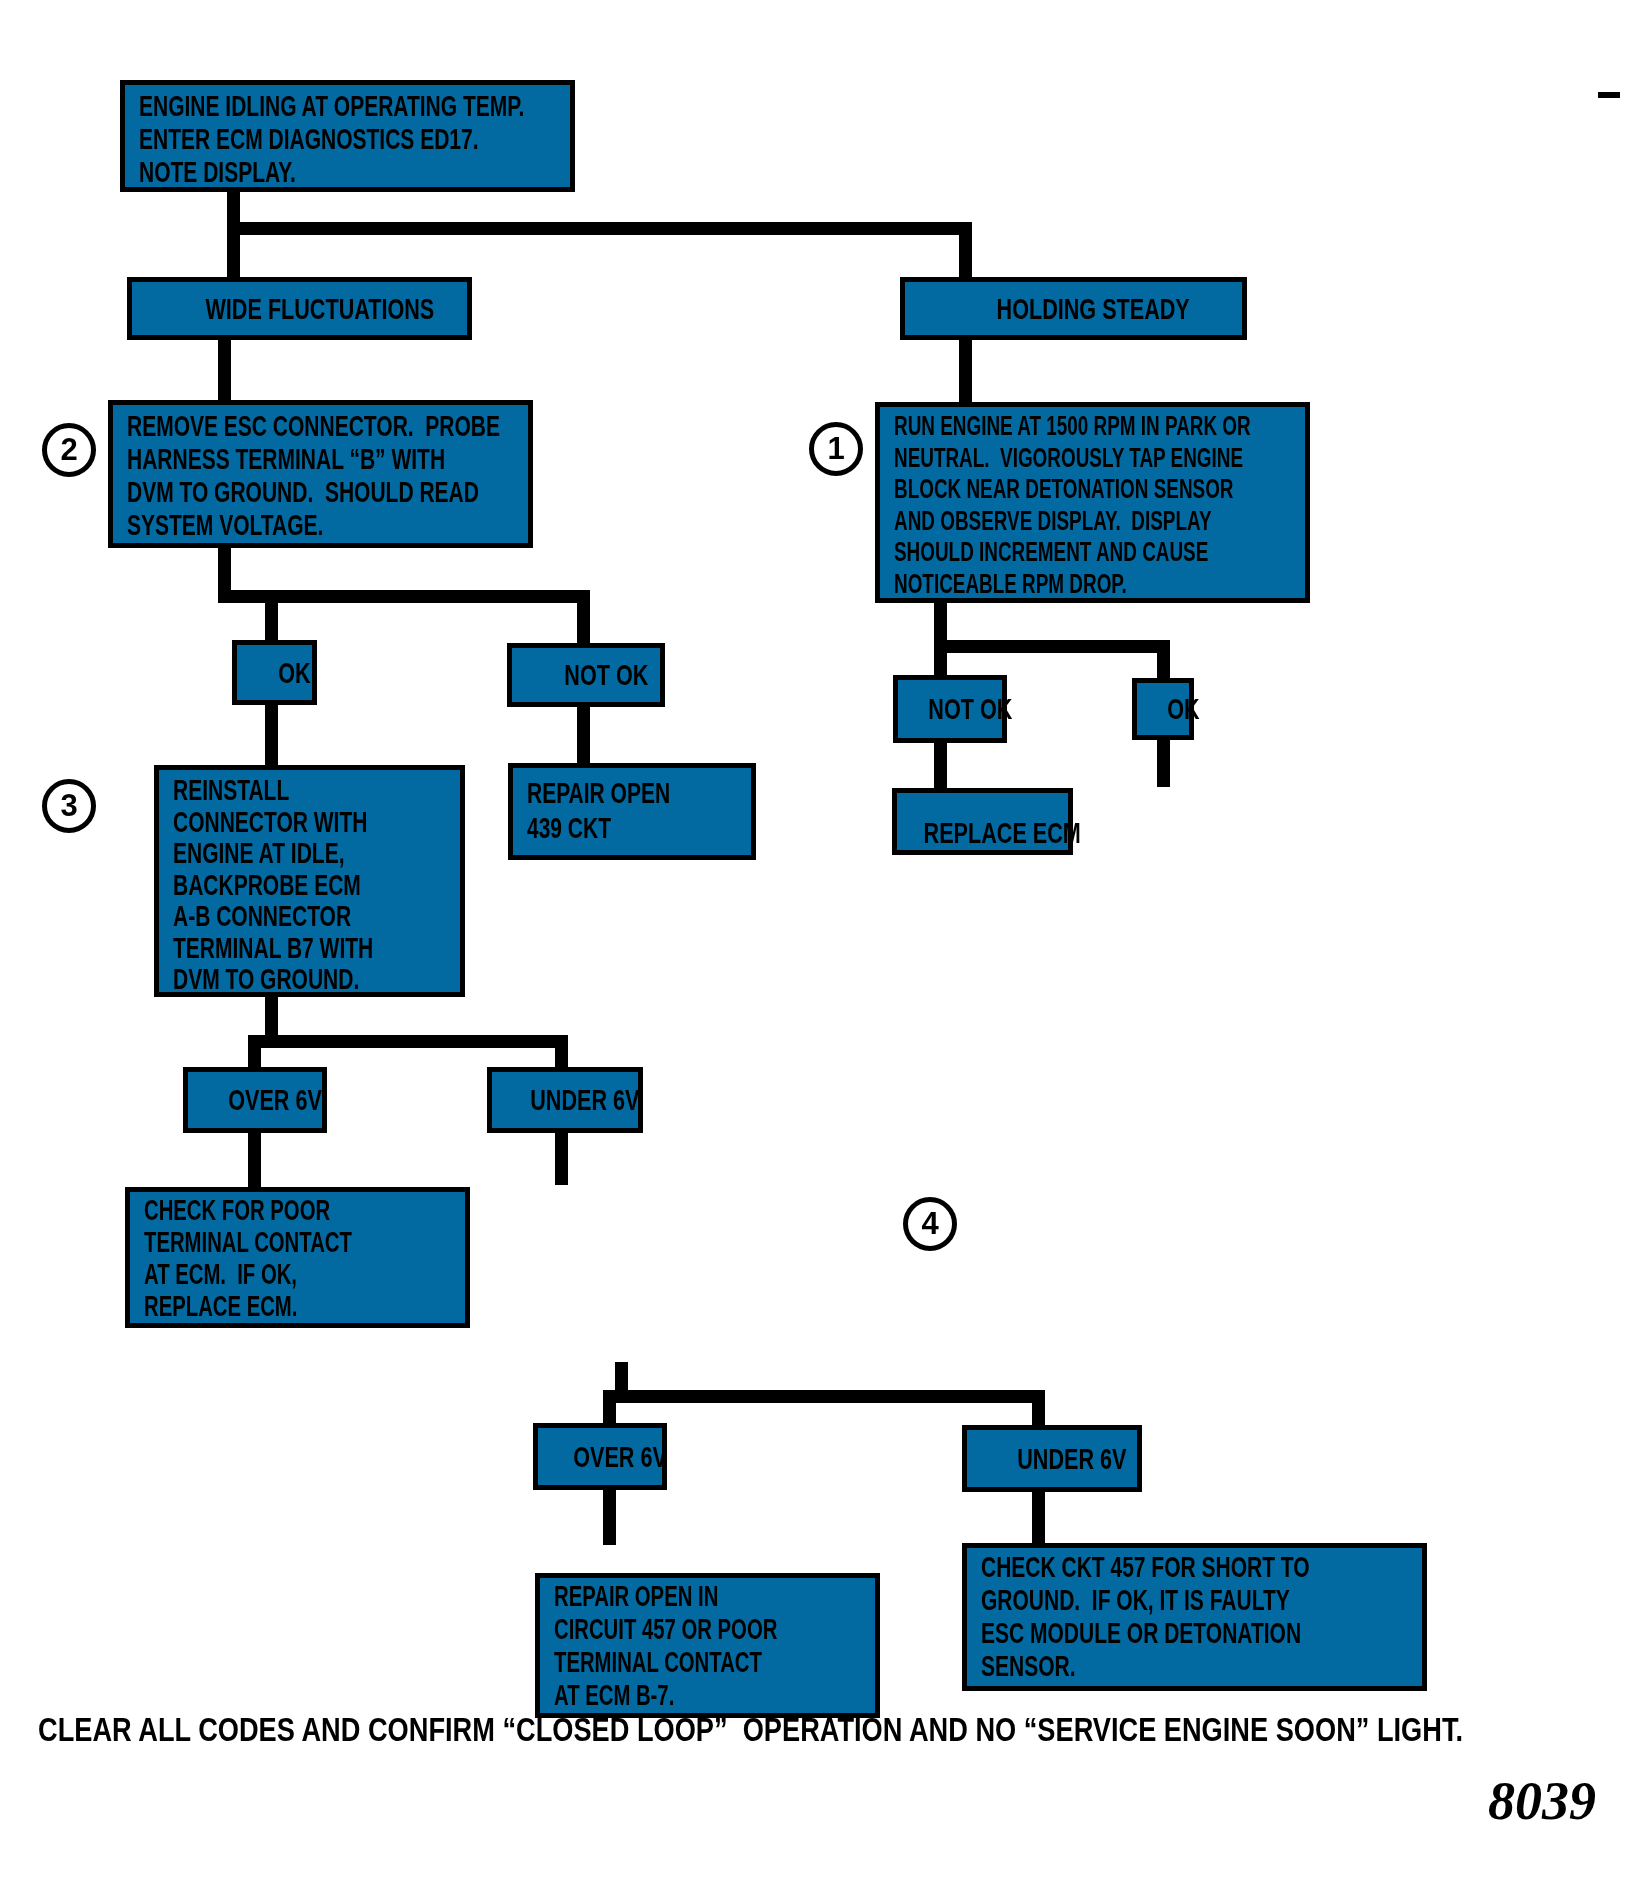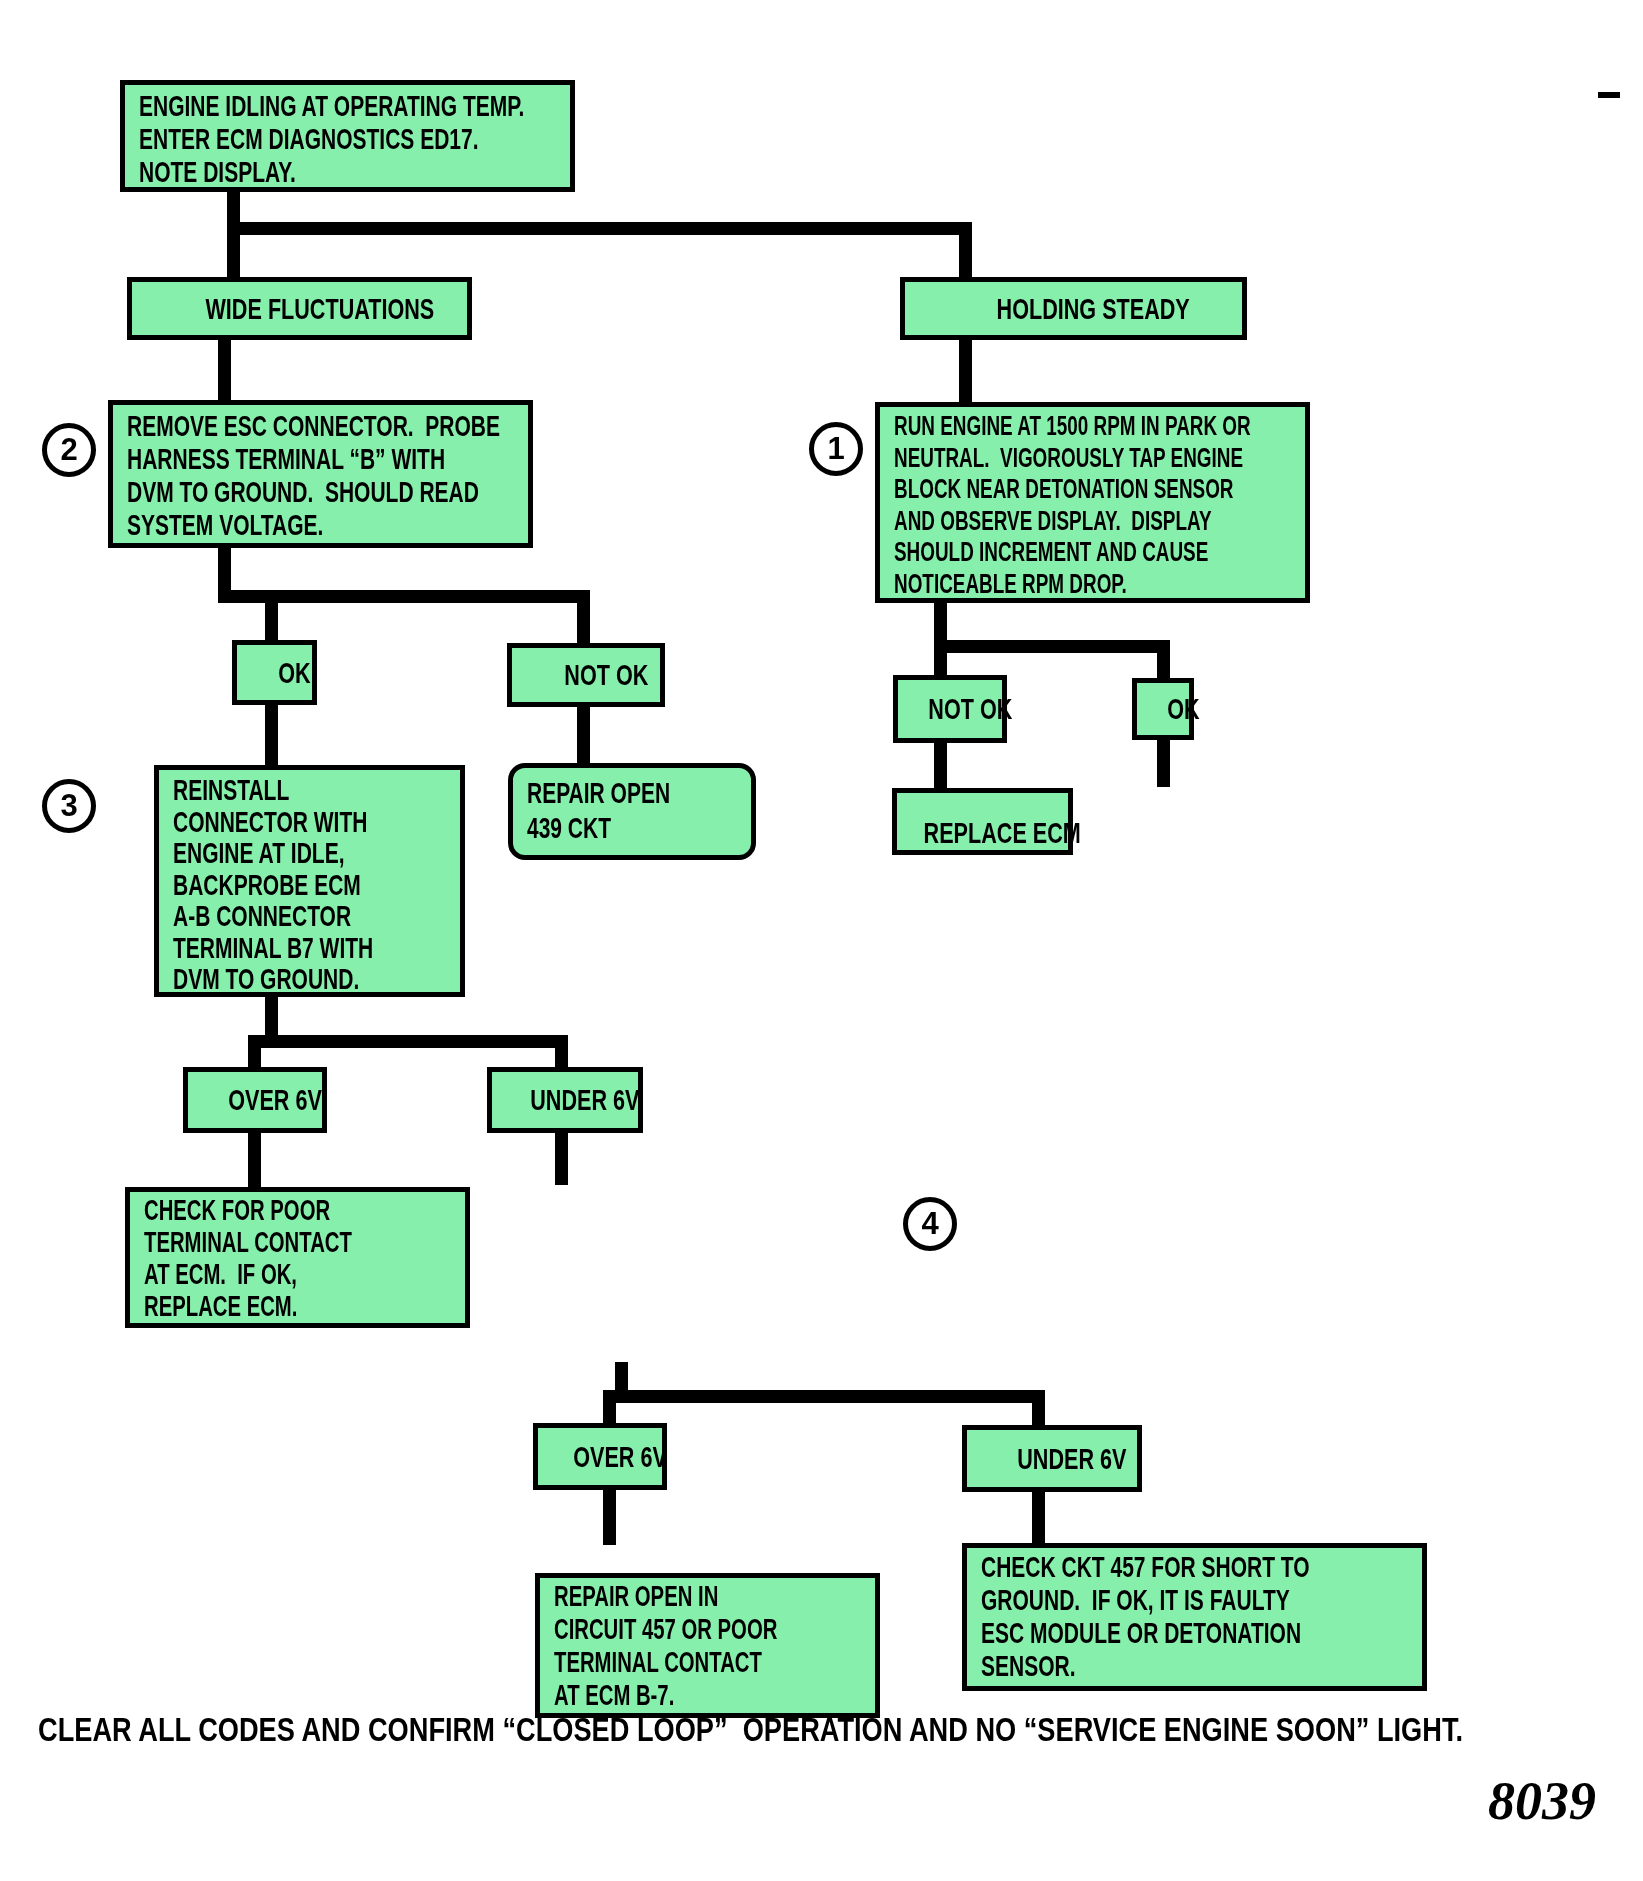--- a/index.html
+++ b/index.html
@@ -1,21 +1,21 @@
 <!DOCTYPE html>
 <html><head>
 <meta charset="utf-8">
 <style>
   html,body{margin:0;padding:0;background:#e8e8e8;}
   .page{
     position:relative;width:1643px;height:1881px;background:#ffffff;
     font-family:"Liberation Sans",sans-serif;color:#000;overflow:hidden;
   }
   .node{
-    position:absolute;border:5px solid #000;background:#86efac;box-sizing:border-box;
+    position:absolute;border:5px solid #000;background:#0369a1;box-sizing:border-box;
   }
   .para{
     font-weight:bold;font-size:30px;line-height:33px;white-space:pre;
     transform:scaleX(0.70);transform-origin:0 0;margin:7px 0 0 14px;
   }
   .fs27{font-size:27px;}
   .fs29{font-size:29px;}
   .lh31{line-height:31.5px;}
   .lh32{line-height:32px;}
   .lh33{line-height:33px;}
@@ -134,21 +134,21 @@
   <div class="node" style="left:127px;top:765px;width:311px;height:232px;margin-left:27px;">
     <div class="para lh31 mt4">REINSTALL
 CONNECTOR WITH
 ENGINE AT IDLE,
 BACKPROBE ECM
 A-B CONNECTOR
 TERMINAL B7 WITH
 DVM TO GROUND.</div>
   </div>
 
-  <div class="node" style="left:508px;top:763px;width:248px;height:97px;border-radius:17px;">
+  <div class="node" style="left:508px;top:763px;width:248px;height:97px;">
     <div class="para lh35">REPAIR OPEN
 439 CKT</div>
   </div>
 
   <div class="node ctr" style="left:892px;top:788px;width:181px;height:67px;align-items:flex-end;">
     <span>REPLACE ECM</span>
   </div>
 
 
   <div class="node ctr" style="left:183px;top:1067px;width:144px;height:66px;">

